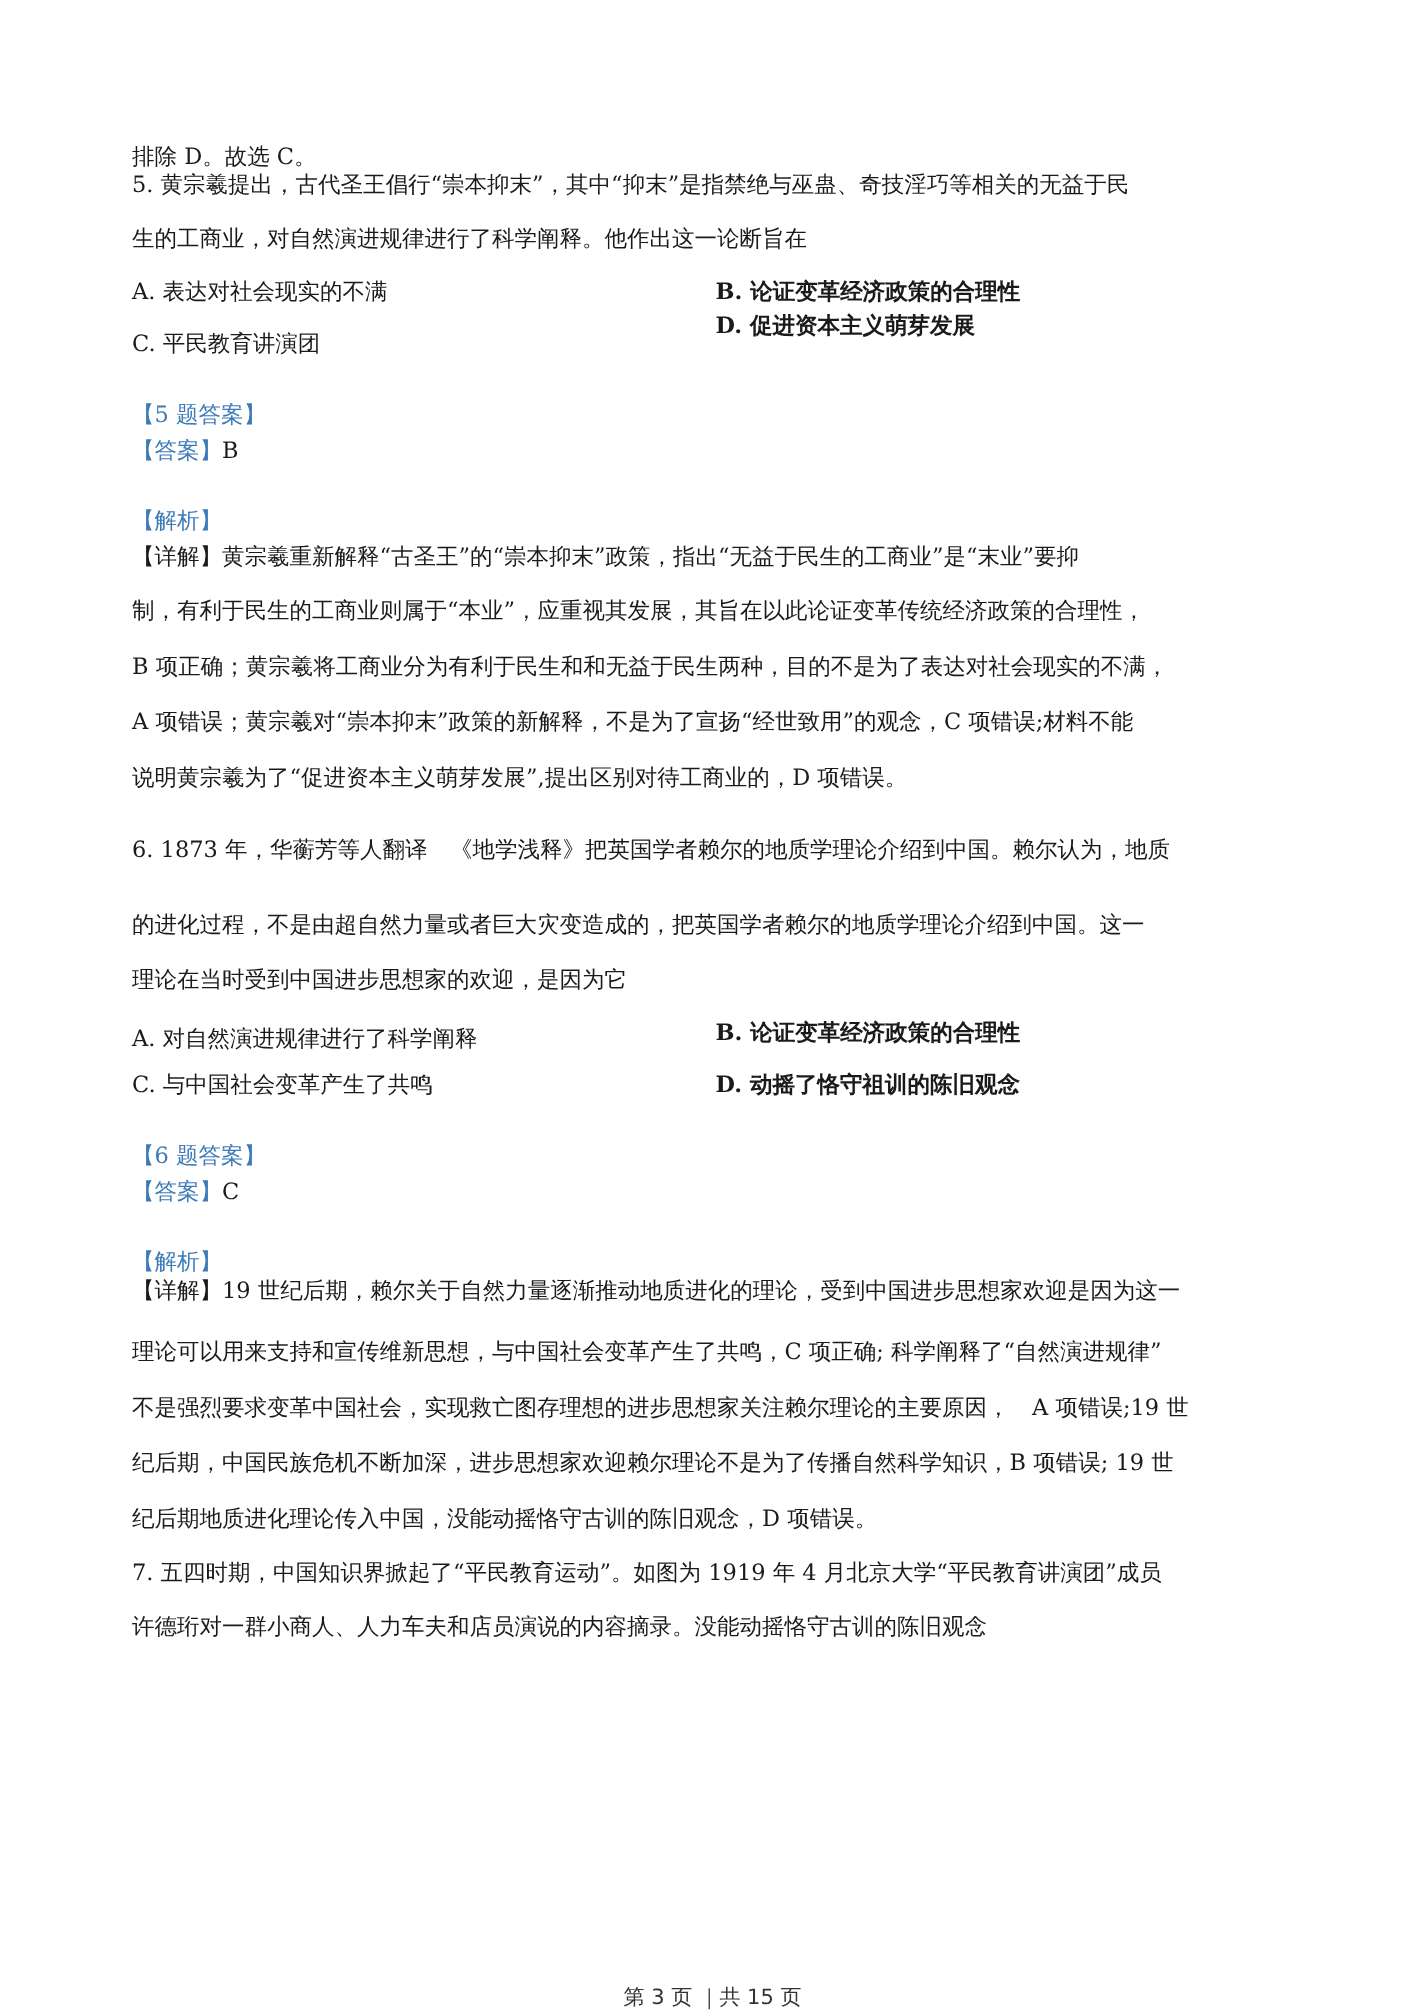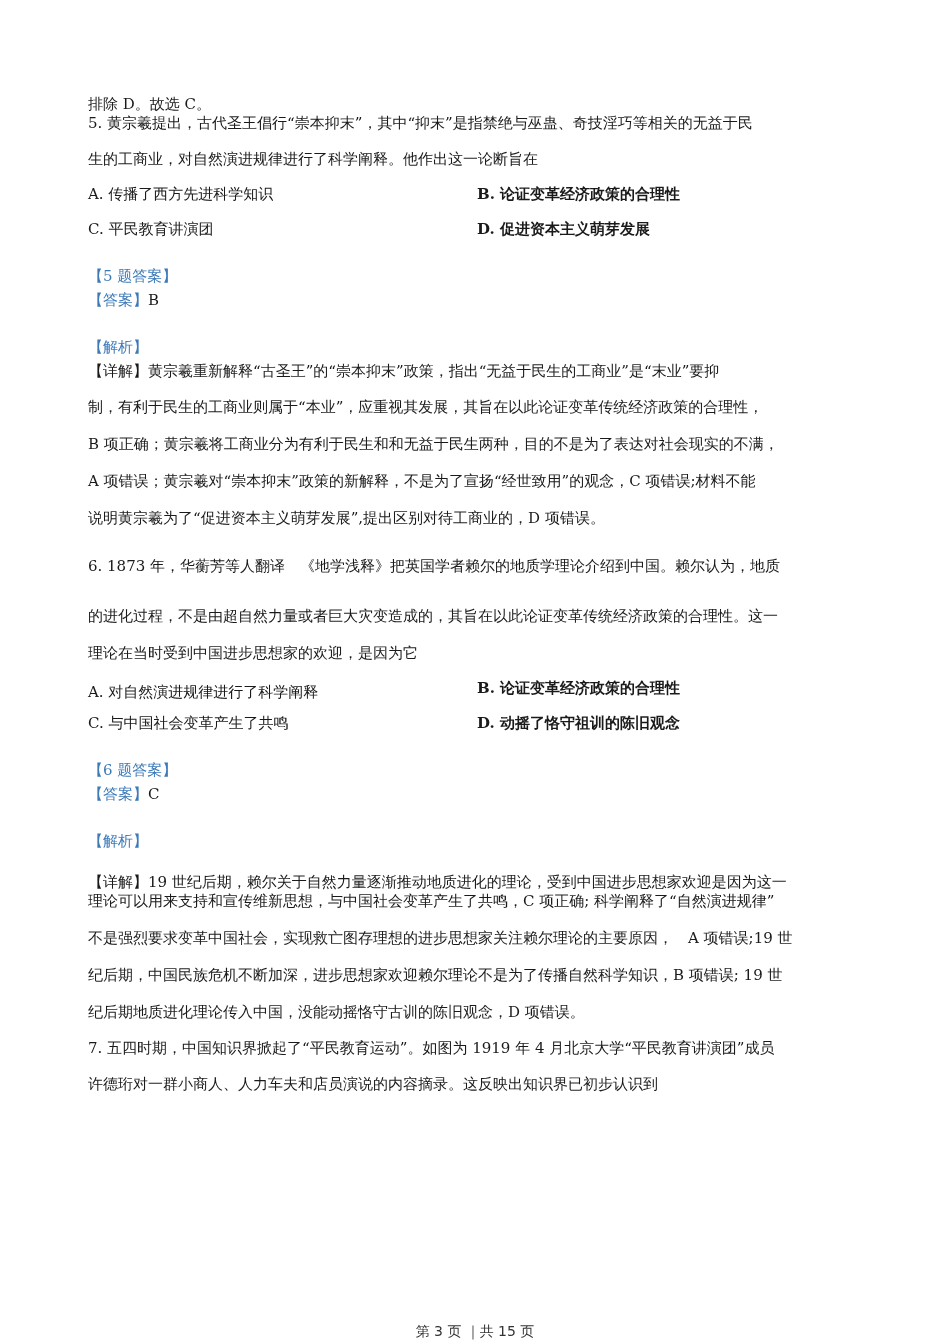--- a/index.html
+++ b/index.html
@@ -13,57 +13,57 @@
       font-family: "DejaVu Sans", "Liberation Sans", sans-serif; font-size: 14px; color: #333; }
   </style>
 </head>
 <body>
 
 <div>
   <div class="line" style="top:94px">排除 D。故选 C。</div>
   <div class="line" style="top:113px">5. 黄宗羲提出，古代圣王倡行“崇本抑末”，其中“抑末”是指禁绝与巫蛊、奇技淫巧等相关的无益于民</div>
   <div class="line" style="top:149px">生的工商业，对自然演进规律进行了科学阐释。他作出这一论断旨在</div>
 
-  <div class="line opt-a" style="top:184px">A. 传播了西方先进科学知识</div>
+  <div class="line opt-a" style="top:184px">A. 表达对社会现实的不满</div>
   <div class="line opt-b" style="top:184px">B. 论证变革经济政策的合理性</div>
   <div class="line opt-a" style="top:219px">C. 平民教育讲演团</div>
-  <div class="line opt-b" style="top:219px">D. 促进资本主义萌芽发展</div>
+  <div class="line opt-b" style="top:207px">D. 促进资本主义萌芽发展</div>
 
   <div class="line tag" style="top:255px">【5 题答案】</div>
   <div class="line" style="top:290px">
     <span class="tag">【答案】</span><span>B</span>
   </div>
   <div class="line tag" style="top:326px">【解析】</div>
   <div class="line" style="top:361px">
     <span>【详解】</span><span>黄宗羲重新解释“古圣王”的“崇本抑末”政策，指出“无益于民生的工商业”是“末业”要抑</span>
   </div>
   <div class="line" style="top:397px">制，有利于民生的工商业则属于“本业”，应重视其发展，其旨在以此论证变革传统经济政策的合理性，</div>
   <div class="line" style="top:434px">B 项正确；黄宗羲将工商业分为有利于民生和和无益于民生两种，目的不是为了表达对社会现实的不满，</div>
   <div class="line" style="top:471px">A 项错误；黄宗羲对“崇本抑末”政策的新解释，不是为了宣扬“经世致用”的观念，C 项错误;材料不能</div>
   <div class="line" style="top:508px">说明黄宗羲为了“促进资本主义萌芽发展”,提出区别对待工商业的，D 项错误。</div>
 
   <div class="line" style="top:556px">6. 1873 年，华蘅芳等人翻译　《地学浅释》把英国学者赖尔的地质学理论介绍到中国。赖尔认为，地质</div>
-  <div class="line" style="top:606px">的进化过程，不是由超自然力量或者巨大灾变造成的，其旨在以此论证变革传统经济政策的合理性。这一</div>
+  <div class="line" style="top:606px">的进化过程，不是由超自然力量或者巨大灾变造成的，把英国学者赖尔的地质学理论介绍到中国。这一</div>
   <div class="line" style="top:643px">理论在当时受到中国进步思想家的欢迎，是因为它</div>
 
   <div class="line opt-a" style="top:682px">A. 对自然演进规律进行了科学阐释</div>
   <div class="line opt-b" style="top:678px">B. 论证变革经济政策的合理性</div>
   <div class="line opt-a" style="top:713px">C. 与中国社会变革产生了共鸣</div>
   <div class="line opt-b" style="top:713px">D. 动摇了恪守祖训的陈旧观念</div>
 
   <div class="line tag" style="top:749px">【6 题答案】</div>
   <div class="line" style="top:784px">
     <span class="tag">【答案】</span><span>C</span>
   </div>
   <div class="line tag" style="top:820px">【解析】</div>
-  <div class="line" style="top:872px">
+  <div class="line" style="top:850px">
     <span>【详解】</span><span>19 世纪后期，赖尔关于自然力量逐渐推动地质进化的理论，受到中国进步思想家欢迎是因为这一</span>
   </div>
   <div class="line" style="top:891px">理论可以用来支持和宣传维新思想，与中国社会变革产生了共鸣，C 项正确; 科学阐释了“自然演进规律”</div>
   <div class="line" style="top:928px">不是强烈要求变革中国社会，实现救亡图存理想的进步思想家关注赖尔理论的主要原因，　A 项错误;19 世</div>
   <div class="line" style="top:965px">纪后期，中国民族危机不断加深，进步思想家欢迎赖尔理论不是为了传播自然科学知识，B 项错误; 19 世</div>
   <div class="line" style="top:1002px">纪后期地质进化理论传入中国，没能动摇恪守古训的陈旧观念，D 项错误。</div>
 
   <div class="line" style="top:1038px">7. 五四时期，中国知识界掀起了“平民教育运动”。如图为 1919 年 4 月北京大学“平民教育讲演团”成员</div>
-  <div class="line" style="top:1074px">许德珩对一群小商人、人力车夫和店员演说的内容摘录。这反映出知识界已初步认识到</div>
+  <div class="line" style="top:1074px">许德珩对一群小商人、人力车夫和店员演说的内容摘录。没能动摇恪守古训的陈旧观念</div>
 </div>
 
 <div class="footer">第 3 页 ｜共 15 页</div>
 
 </body></html>

